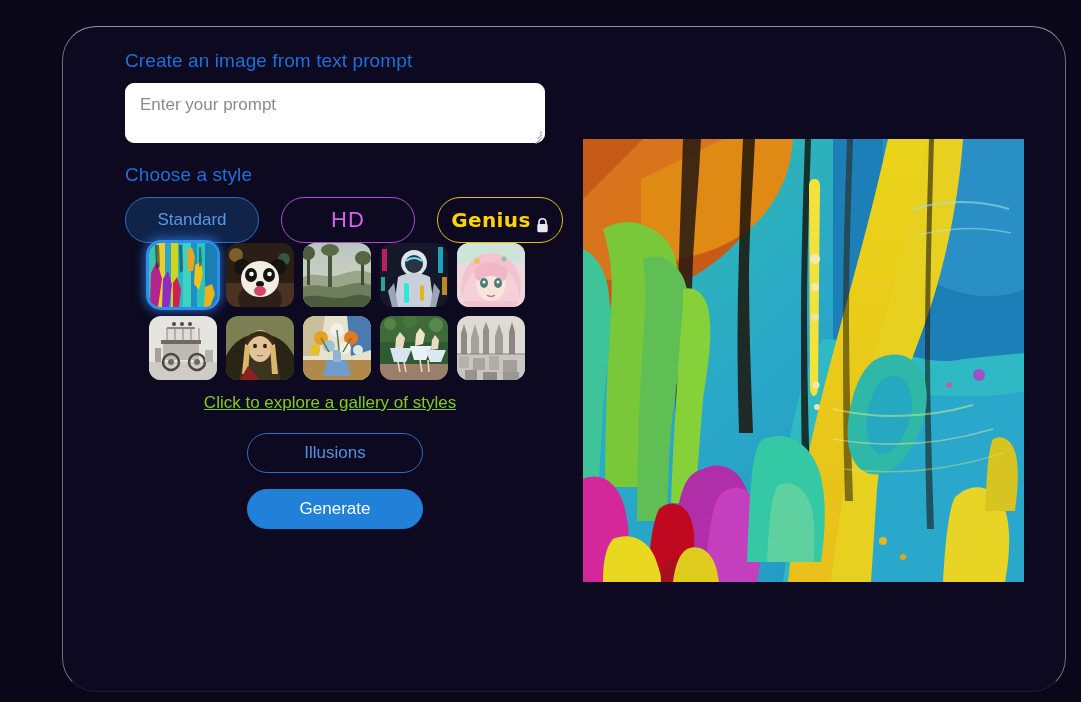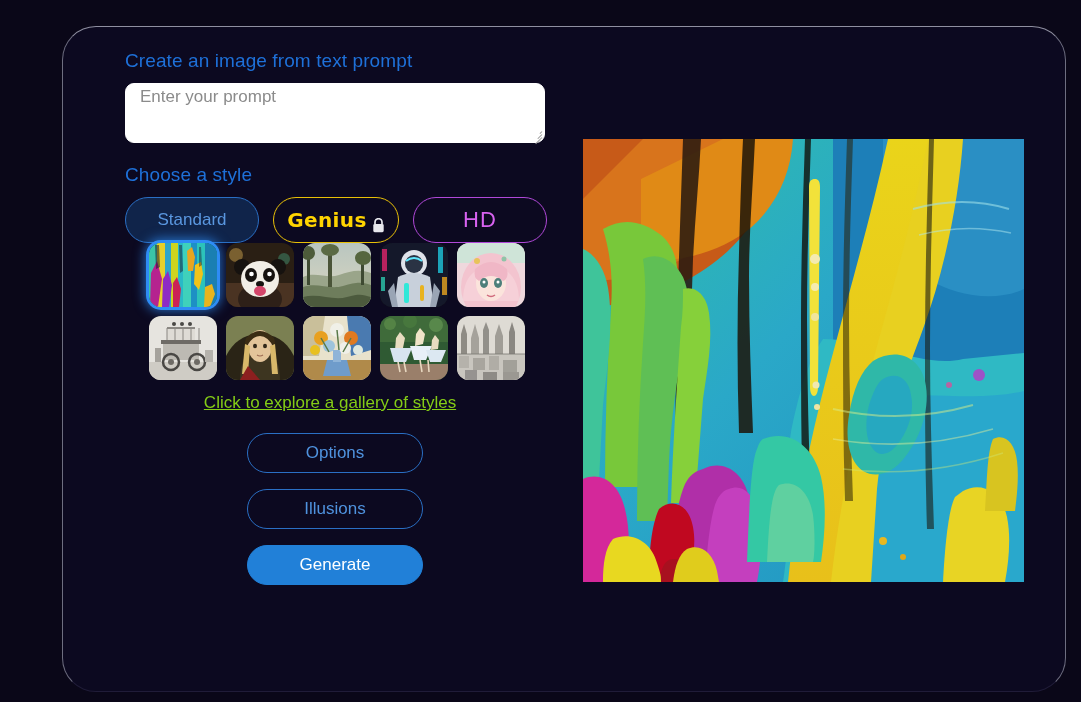--- a/index.html
+++ b/index.html
@@ -57,21 +57,21 @@
     position: relative;
     width: 420px;
   }
   .prompt-input {
     width: 420px;
     height: 60px;
     box-sizing: border-box;
     background: #ffffff;
     border: 1px solid #ffffff;
     border-radius: 9px;
-    padding: 3px 14px;
+    padding: 11px 14px;
     font-family: "Liberation Sans", sans-serif;
     font-size: 17px;
     color: #222;
     resize: none;
     outline: none;
     display: block;
   }
   .prompt-input::placeholder { color: #8b8b8b; }
   .resize-grip {
     position: absolute;
@@ -90,21 +90,21 @@
     transform-origin: right center;
     transform: rotate(-45deg);
   }
   .resize-grip i:nth-child(1) { bottom: 2px; width: 9px; }
   .resize-grip i:nth-child(2) { bottom: 5px; width: 6px; }
   .resize-grip i:nth-child(3) { bottom: 8px; width: 3px; }
 
   
   .model-row {
     display: flex;
-    gap: 14px;
+    gap: 22px;
     margin-top: 0px;
   }
   .pill {
     box-sizing: border-box;
     height: 46px;
     border-radius: 24px;
     display: flex;
     align-items: center;
     justify-content: center;
     cursor: pointer;
@@ -240,31 +240,31 @@
             <i></i>
         </span>
       </div>
 
       <h2 class="section-title" style="margin-top:20px">Choose a style</h2>
 
       <div class="model-row">
         <div class="pill pill-standard">
           <span>Standard</span>
         </div>
+        <div class="pill pill-hd">
+          <span>HD</span>
+        </div>
         <div class="pill pill-genius">
           <span>Genius</span>
           <span class="lock-icon">
             <svg viewBox="0 0 13 15" xmlns="http://www.w3.org/2000/svg">
               <path d="M3 6V4.2A3.5 3.5 0 0 1 10 4.2V6" fill="none" stroke="#e8e8ee" stroke-width="1.7"></path>
               <rect x="1.3" y="6" width="10.4" height="8.2" rx="1.4" fill="#e8e8ee"></rect>
             </svg>
           </span>
-        </div>
-        <div class="pill pill-hd">
-          <span>HD</span>
         </div>
       </div>
 
 
       <div class="style-grid">
 
         <div class="thumb selected">
           <svg viewBox="0 0 68 64" preserveAspectRatio="none">
             <rect width="68" height="64" fill="#1aa3b8"></rect>
             <path d="M0 0h14v64H0z" fill="#3bc4a8"></path>
@@ -456,23 +456,20 @@
             <path d="M0 38h68" stroke="#7a7771" stroke-width="0.8"></path>
           </svg>
         </div>
 
       </div>
 
       <a class="gallery-link">Click to explore a gallery of styles</a>
 
       <div class="actions">
         <div class="btn btn-outline">
-          <span>Options</span>
-        </div>
-        <div class="btn btn-outline">
           <span>Illusions</span>
         </div>
         <div class="btn btn-primary">
           <span>Generate</span>
         </div>
       </div>
 
     </div>
 
   </div>

